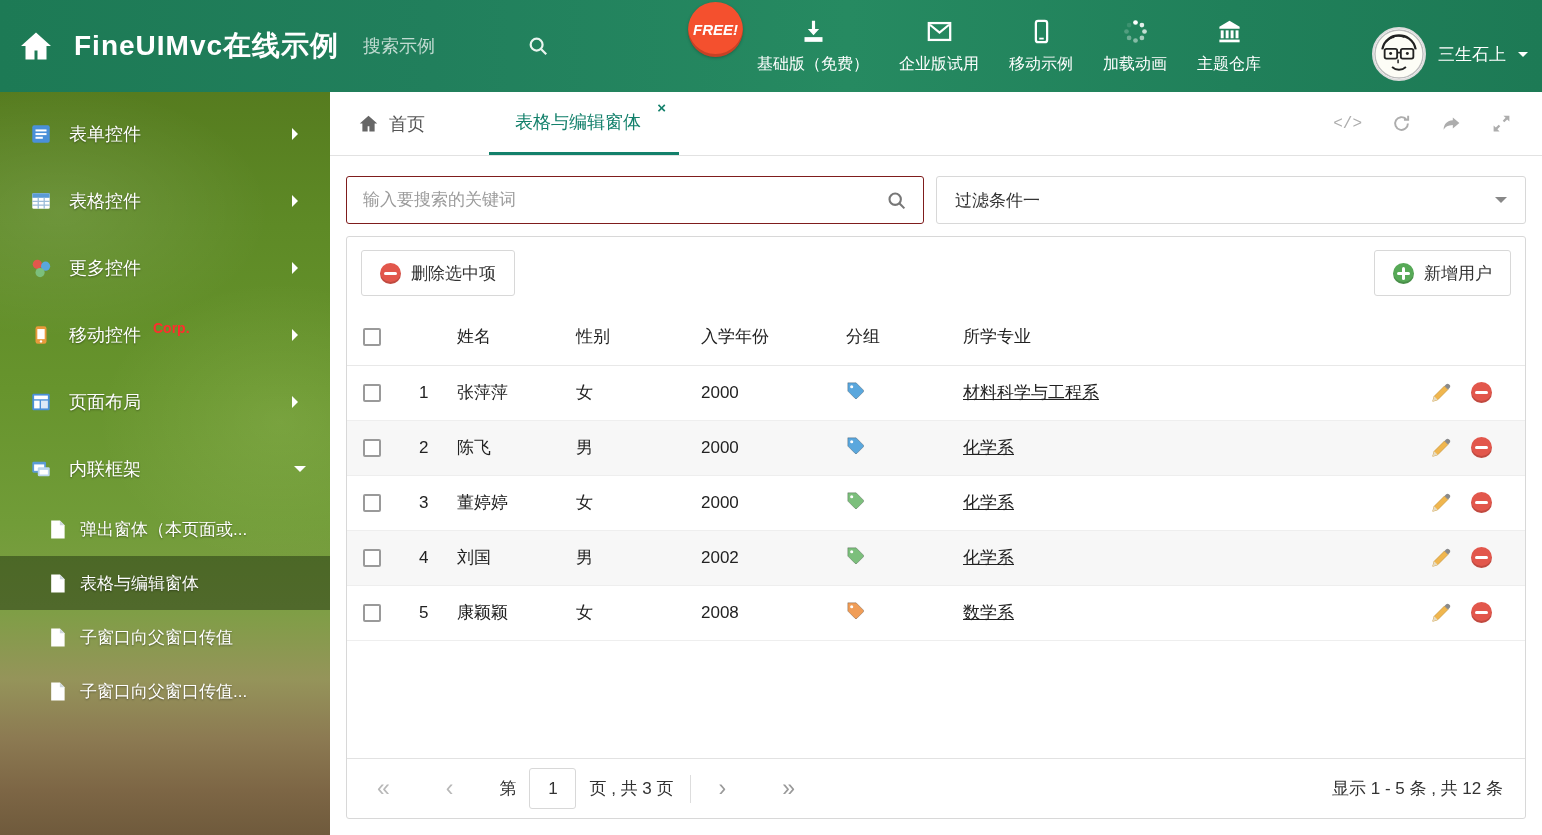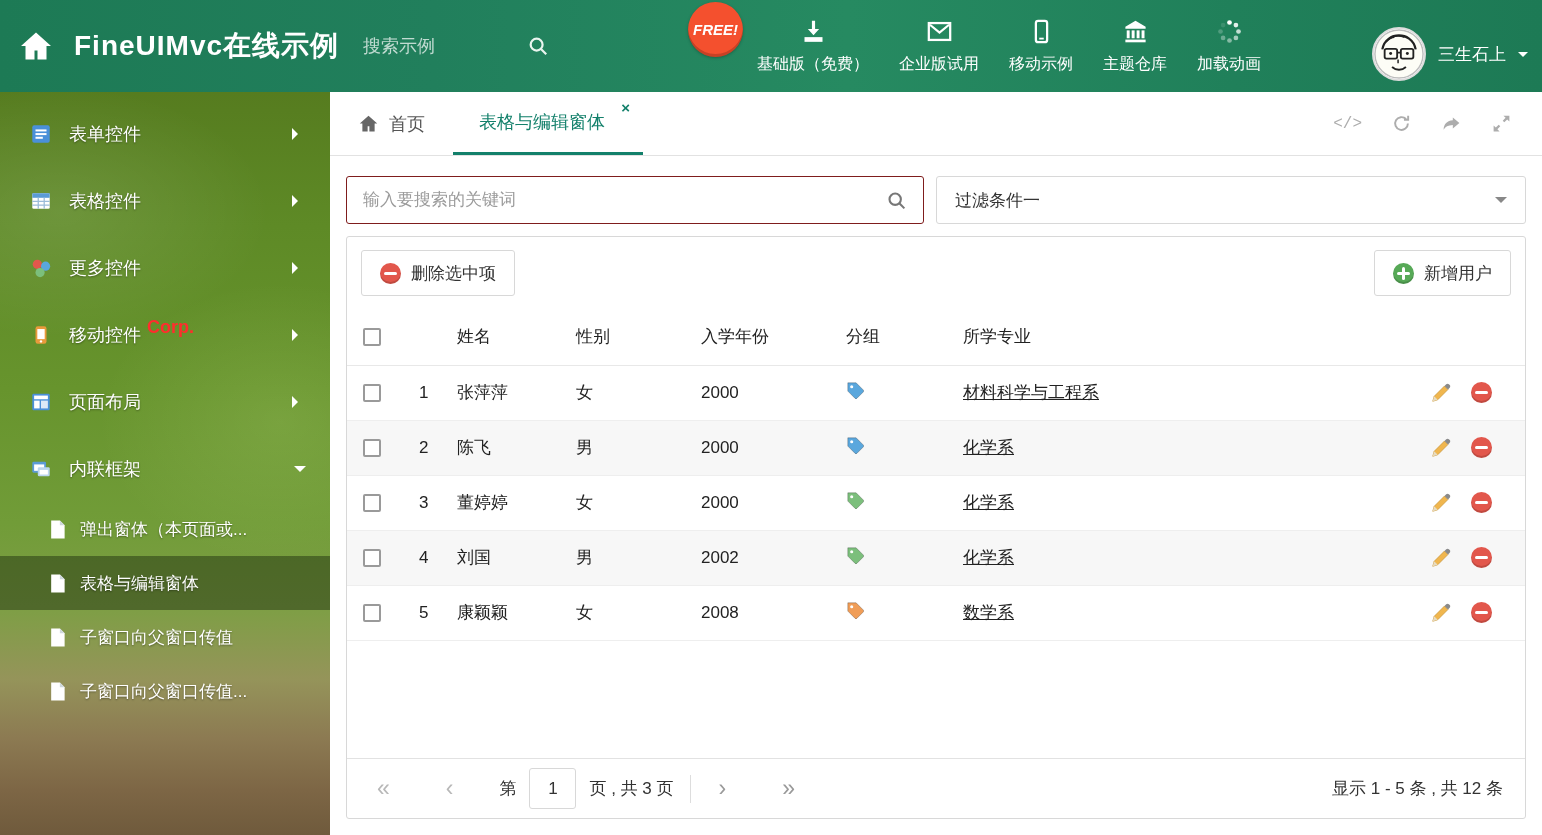--- a/index.html
+++ b/index.html
@@ -40,33 +40,33 @@
     background:
       radial-gradient(ellipse 300px 180px at 60px 120px, rgba(255,255,255,.10), rgba(255,255,255,0) 70%),
       radial-gradient(ellipse 260px 200px at 280px 330px, rgba(230,255,170,.12), rgba(255,255,255,0) 70%),
       linear-gradient(180deg,#567c1f 0%,#5e8a26 18%,#67942d 40%,#719c38 58%,#7f9e46 70%,#95945a 79%,#8c7a52 87%,#7d6645 94%,#6f5a3c 100%);
     color:#fff; }
   .menu { padding-top:8px; }
   .menu-item { height:67px; display:flex; align-items:center; padding:0 24px 0 30px; cursor:pointer; }
   .mi-icon { width:22px; height:22px; margin-right:17px; flex-shrink:0; }
   .mi-icon svg { width:22px; height:22px; }
   .mi-label { font-size:18px; text-shadow:0 1px 2px rgba(0,0,0,.4); }
-  .mi-badge { color:#ff2d2d; font-size:18px; font-weight:bold; margin-left:6px; transform:translateY(-7px); text-shadow:none; }
+  .mi-badge { color:#ff2d2d; font-size:14px; font-weight:bold; margin-left:12px; transform:translateY(-7px); text-shadow:none; }
   .mi-arrow { margin-left:auto; width:0; height:0; border:6px solid transparent; border-left-color:#fff; margin-right:2px; }
   .mi-arrow.down { border:6px solid transparent; border-top-color:#fff; margin-top:6px; margin-right:0; }
   .submenu-item { height:54px; display:flex; align-items:center; padding-left:48px; cursor:pointer; }
   .submenu-item.active { background:rgba(25,40,12,.45); }
   .file-icon { width:19px; height:21px; margin-right:13px; flex-shrink:0; }
   .file-icon svg { width:19px; height:21px; }
   .sub-label { font-size:17px; text-shadow:0 1px 2px rgba(0,0,0,.4); white-space:nowrap; }
 
   
   .main { position:absolute; top:92px; left:330px; width:1212px; height:743px;
     background:#fff; display:flex; flex-direction:column; }
-  .tabbar { height:64px; border-bottom:1px solid #e2e2e2; display:flex; align-items:stretch; flex-shrink:0; }
+  .tabbar { height:64px; border-bottom:1px solid #e2e2e2; display:flex; align-items:stretch; flex-shrink:0;gap:36px; }
   .tab-home { display:flex; align-items:center; gap:10px; padding:0 28px; color:#555; font-size:18px; cursor:pointer; }
   .tab-home svg { width:21px; height:21px; fill:#666; }
   .tab-active { position:relative; display:flex; align-items:center; padding:0 38px 0 26px;
     color:#13806b; font-size:18px; border-bottom:3px solid #13806b; cursor:pointer; }
   .tab-close { position:absolute; top:8px; right:13px; color:#13806b; font-size:15px; font-weight:bold; line-height:1; cursor:pointer; }
   .tab-close::before { content:"×"; }
   .tab-tools { margin-left:auto; display:flex; align-items:center; gap:29px; padding-right:30px; color:#adadad; }
   .tool { cursor:pointer; display:flex; align-items:center; }
   .tool svg { width:21px; height:21px; }
   .code-glyph::before { content:"</>"; font-family:"Liberation Mono","DejaVu Sans Mono",monospace; font-size:16px; }
@@ -183,44 +183,44 @@
           <svg viewBox="0 0 24 24" fill="none" stroke="currentColor" stroke-width="2">
               <rect x="7" y="2.5" width="10" height="19" rx="2"></rect>
               <line x1="10" y1="18.3" x2="14" y2="18.3" stroke-width="1.6"></line>
             </svg>
         </span>
         <span class="nav-label">移动示例</span>
       </div>
       <div class="nav-item">
         <span class="nv-icon">
           <svg viewBox="0 0 24 24" fill="currentColor">
-              <path d="M12 2.5 3 7.8v1.7h18V7.8z"></path>
-              <rect x="4.2" y="11" width="2.6" height="7"></rect>
-              <rect x="8.6" y="11" width="2.6" height="7"></rect>
-              <rect x="13" y="11" width="2.6" height="7"></rect>
-              <rect x="17.4" y="11" width="2.6" height="7"></rect>
-              <rect x="3" y="19.2" width="18" height="2.4"></rect>
-            </svg>
-        </span>
-        <span class="nav-label">主题仓库</span>
-      </div>
-      <div class="nav-item">
-        <span class="nv-icon">
-          <svg viewBox="0 0 24 24" fill="currentColor">
               <circle cx="12" cy="4" r="2.1"></circle>
               <circle cx="17.7" cy="6.3" r="2.1" opacity=".88"></circle>
               <circle cx="20" cy="12" r="2.1" opacity=".74"></circle>
               <circle cx="17.7" cy="17.7" r="2.1" opacity=".6"></circle>
               <circle cx="12" cy="20" r="2.1" opacity=".46"></circle>
               <circle cx="6.3" cy="17.7" r="2.1" opacity=".34"></circle>
               <circle cx="4" cy="12" r="2.1" opacity=".22"></circle>
               <circle cx="6.3" cy="6.3" r="2.1" opacity=".12"></circle>
             </svg>
         </span>
         <span class="nav-label">加载动画</span>
+      </div>
+      <div class="nav-item">
+        <span class="nv-icon">
+          <svg viewBox="0 0 24 24" fill="currentColor">
+              <path d="M12 2.5 3 7.8v1.7h18V7.8z"></path>
+              <rect x="4.2" y="11" width="2.6" height="7"></rect>
+              <rect x="8.6" y="11" width="2.6" height="7"></rect>
+              <rect x="13" y="11" width="2.6" height="7"></rect>
+              <rect x="17.4" y="11" width="2.6" height="7"></rect>
+              <rect x="3" y="19.2" width="18" height="2.4"></rect>
+            </svg>
+        </span>
+        <span class="nav-label">主题仓库</span>
       </div>
     </div>
 
     <div class="hdr-user">
       <span class="avatar">
         <svg viewBox="0 0 54 54">
             <circle cx="27" cy="27" r="26" fill="#fdfdf6"></circle>
             <path d="M9 22c2-11 11-15 18-15s16 4 18 15" fill="none" stroke="#222" stroke-width="2.4"></path>
             <path d="M13 14c3-3 6-5 9-5M20 8c4-1 9-1 13 1" fill="none" stroke="#222" stroke-width="1.4"></path>
             <rect x="11.5" y="21.5" width="13.5" height="10.5" rx="2" fill="none" stroke="#222" stroke-width="2"></rect>

